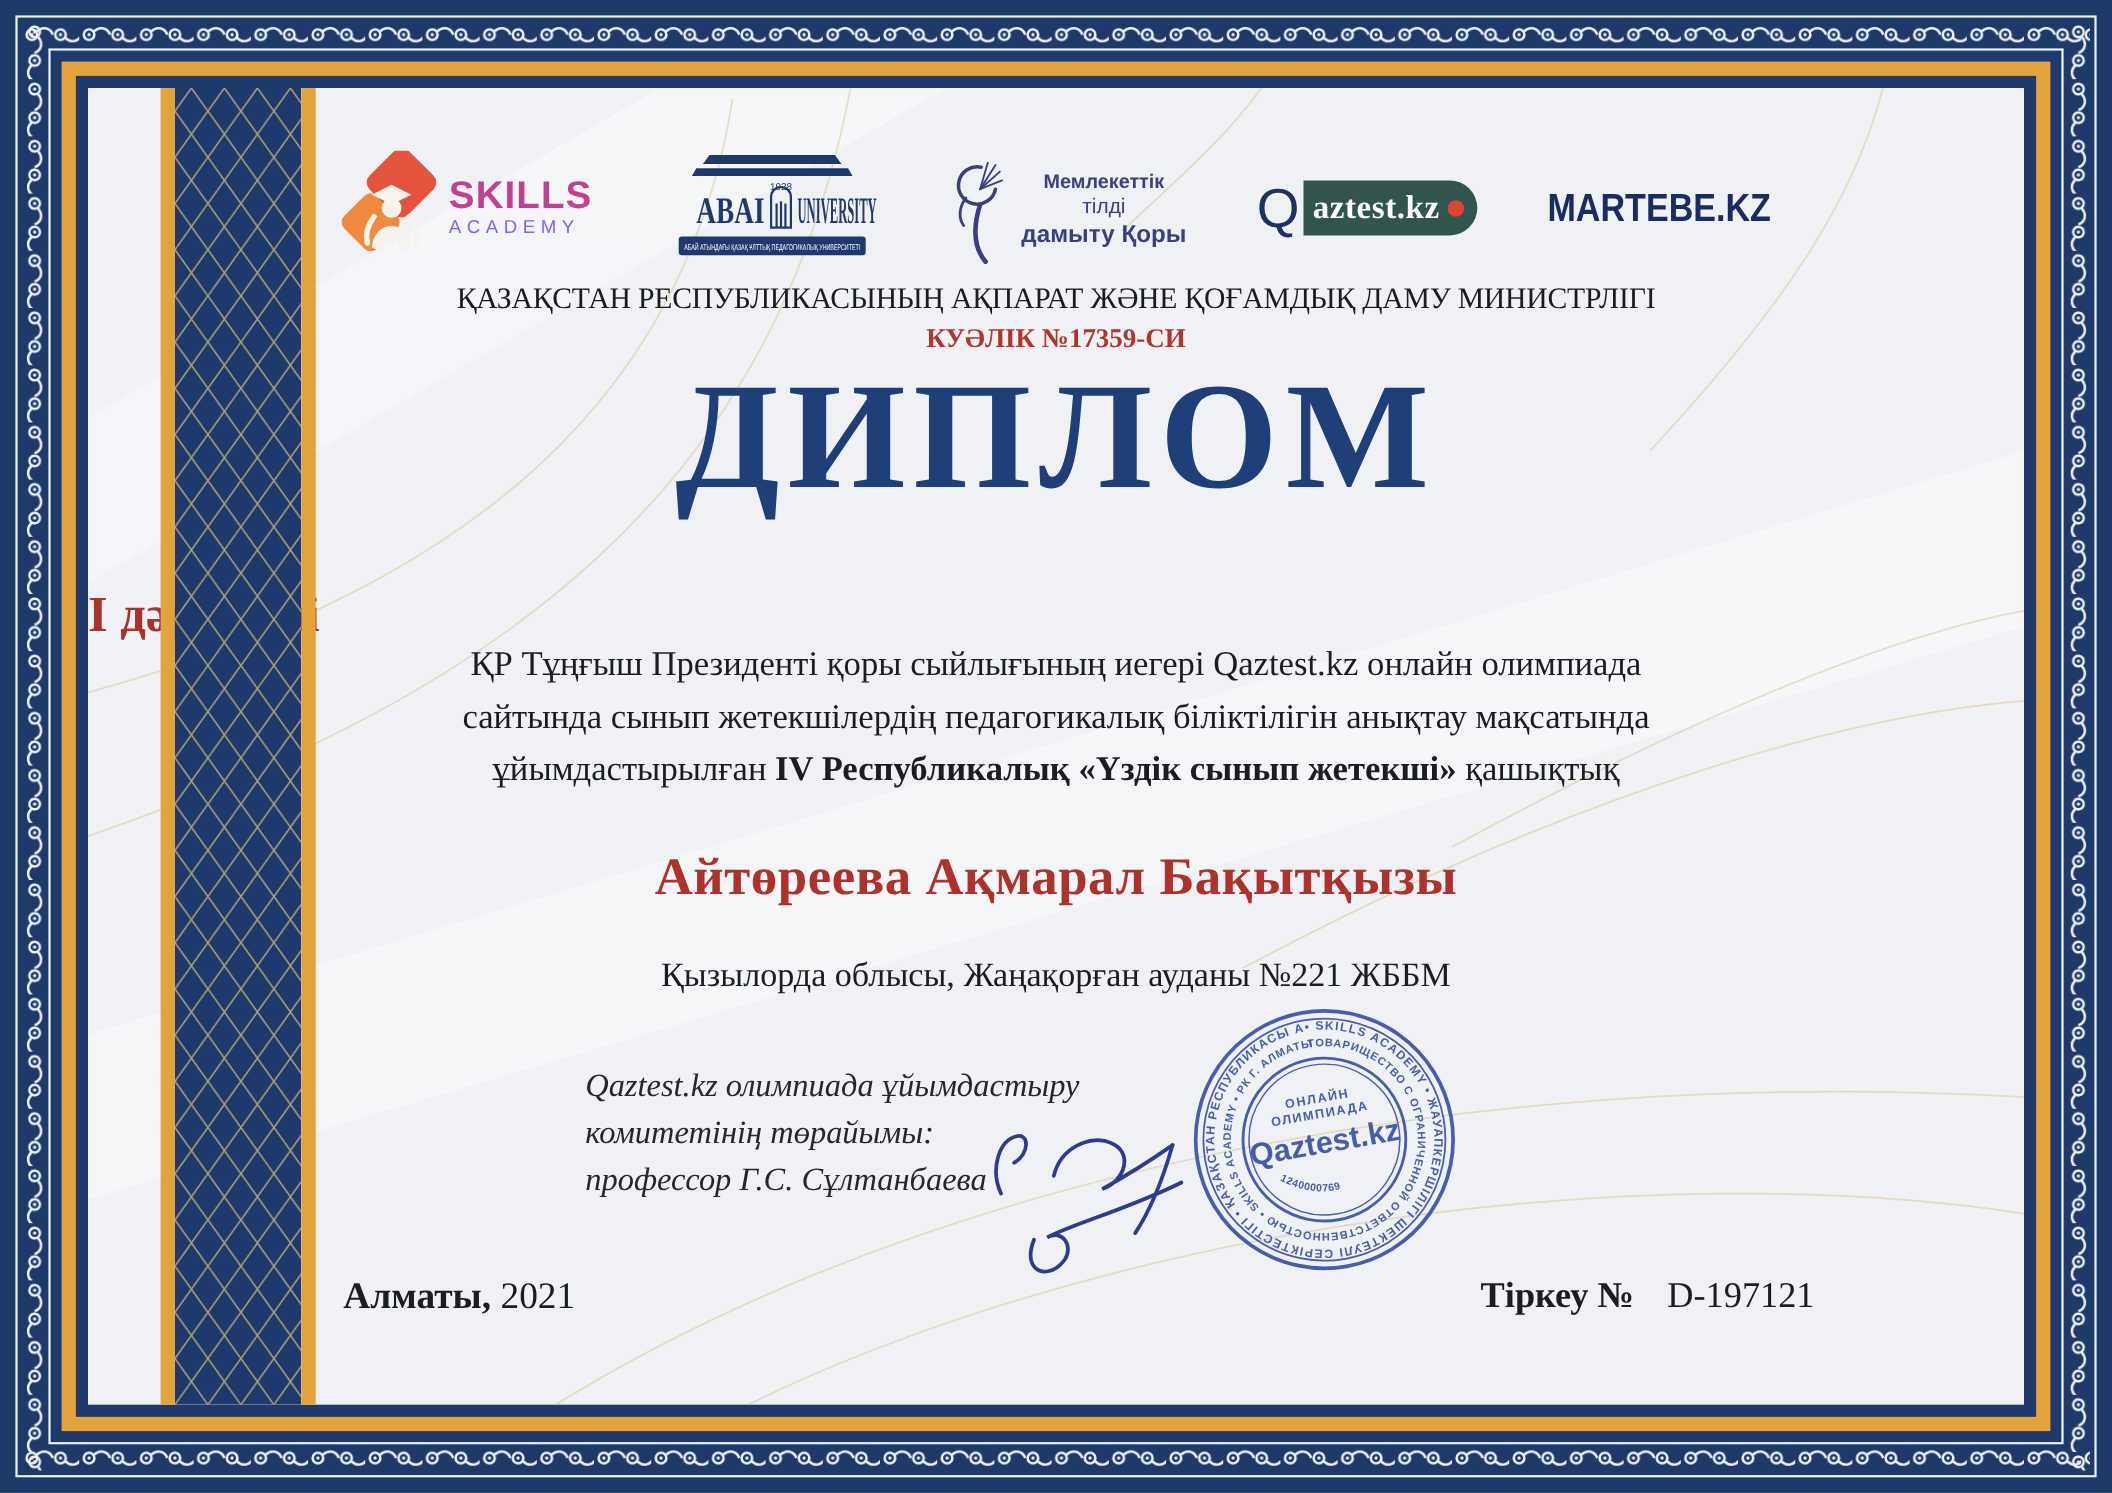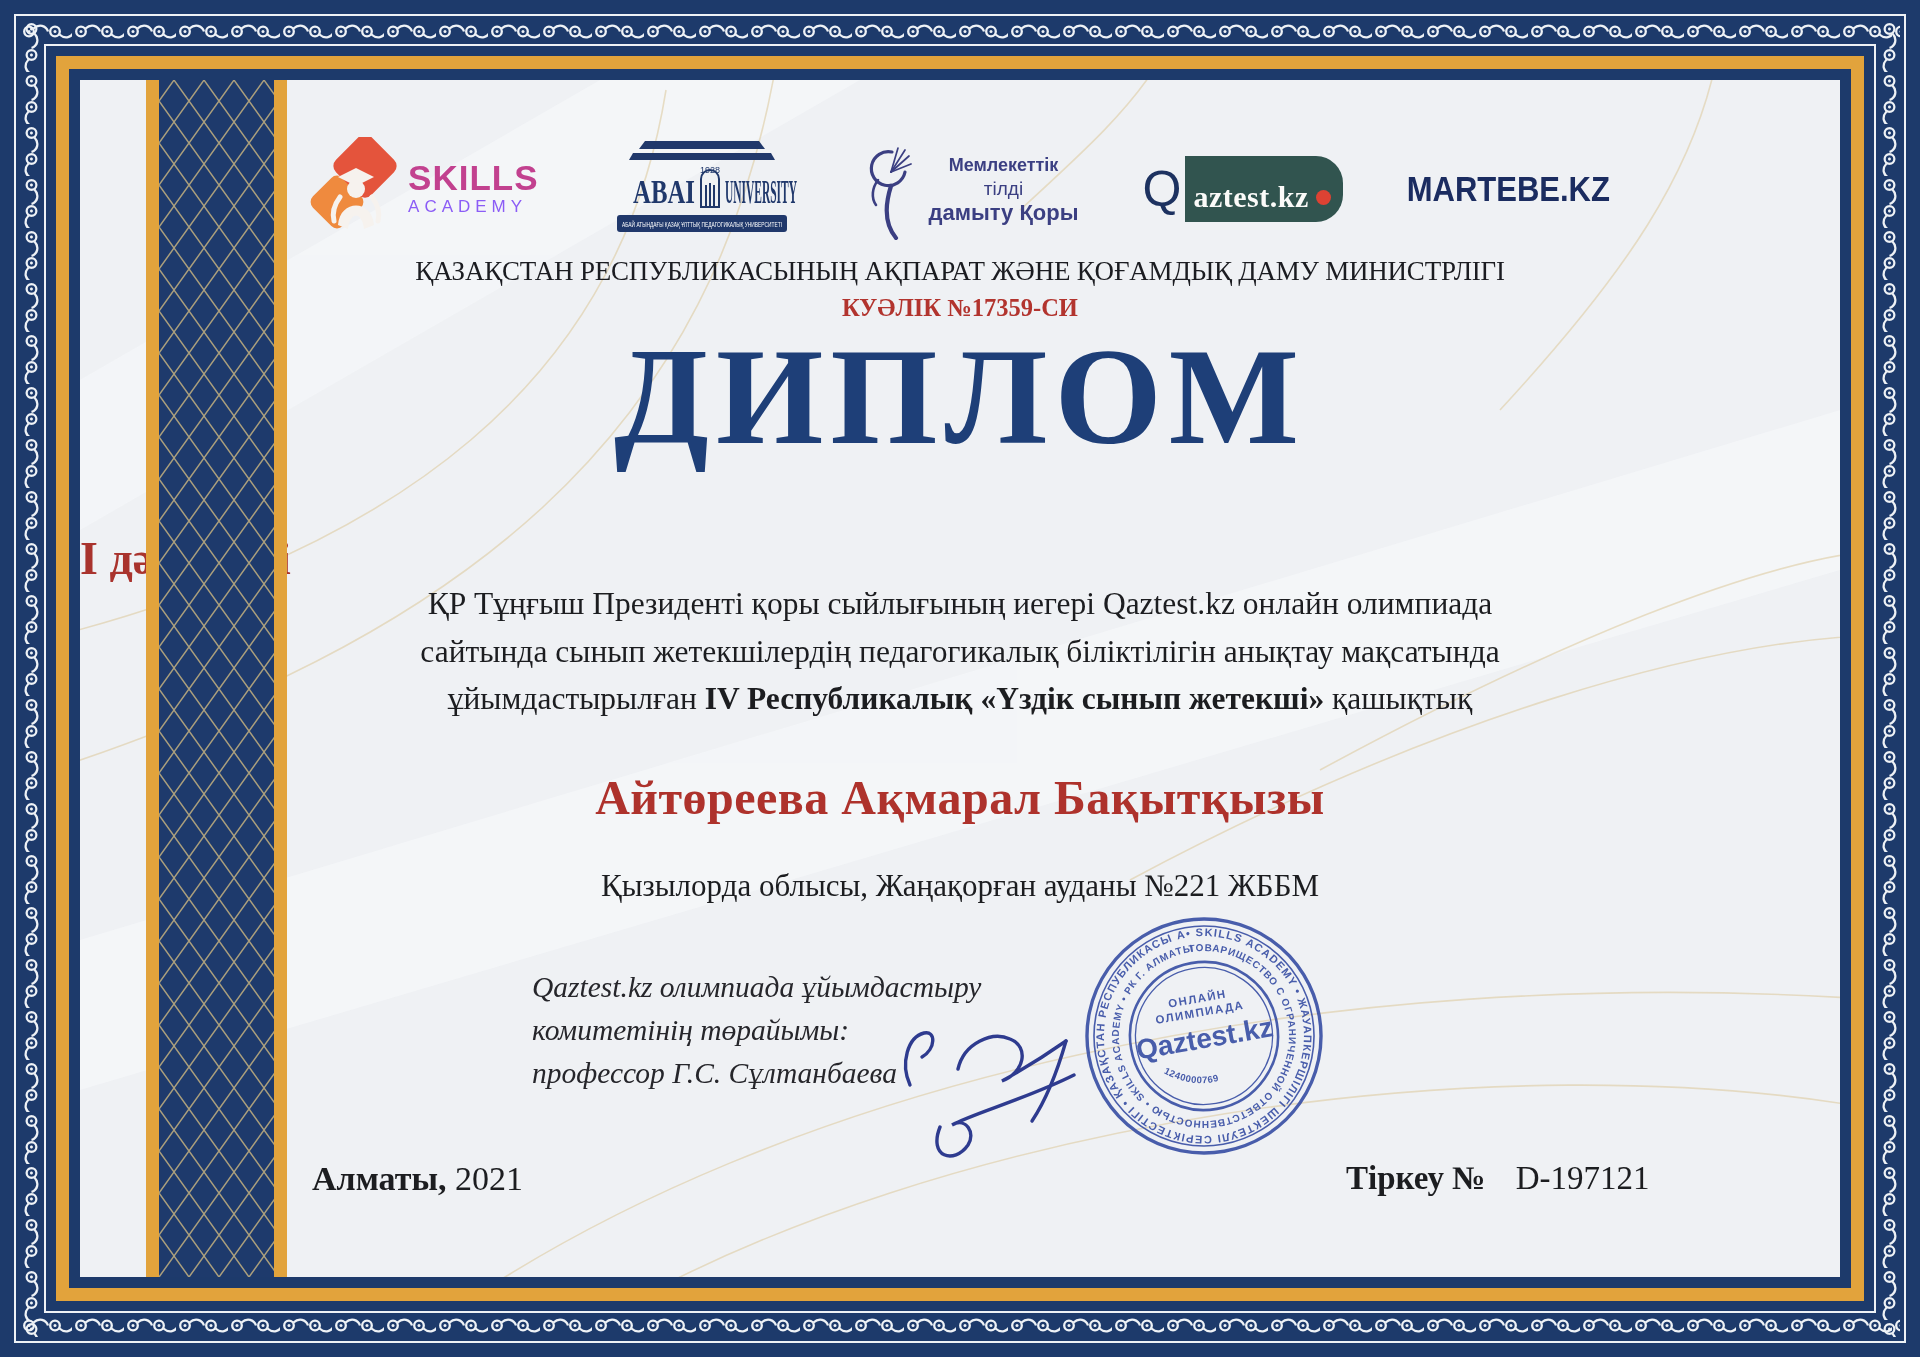--- a/index.html
+++ b/index.html
@@ -30,21 +30,21 @@
   }
   .logo{display:flex; align-items:center; gap:10px;}
   .skills-text .t1{font-family:"Liberation Sans",sans-serif;font-weight:bold;font-size:35px;color:#c2418f;letter-spacing:1px;line-height:36px;}
   .skills-text .t2{font-family:"Liberation Sans",sans-serif;font-size:17px;color:#8b5cf6;letter-spacing:5px;line-height:22px;}
   .til-text{font-family:"Liberation Sans",sans-serif;color:#3b3f82;text-align:center;line-height:24px;}
   .til-text .l1{font-size:18px;font-weight:bold;}
   .til-text .l2{font-size:19px;}
   .til-text .l3{font-size:22px;font-weight:bold;}
   .qaztest{display:flex;align-items:center;}
   .qaz-q{font-family:"Liberation Sans",sans-serif;font-size:50px;color:#1d3260;font-weight:400;line-height:50px;margin-right:-6px;}
-  .qaz-box{display:flex;align-items:center;background:#31544f;border-radius:0 27px 27px 0;height:50px;padding:16px 12px 0 8px;}
+  .qaz-box{display:flex;align-items:center;background:#31544f;border-radius:0 27px 27px 0;height:50px;padding:0 12px 0 8px;}
   .qaz-box .word{font-family:"Liberation Serif",serif;font-weight:bold;font-size:30px;color:#fbfbf9;letter-spacing:.5px;}
   .qaz-dot{width:15px;height:15px;border-radius:50%;background:#dd4233;margin-left:7px;}
   .martebe{font-family:"Liberation Sans",sans-serif;font-weight:800;font-size:31px;color:#1b2c60;letter-spacing:0px;transform:scaleY(1.15);}
 
   .ministry{position:absolute; top:176px; width:100%; text-align:center;
     font-size:27px; color:#1b1c21; letter-spacing:-0.2px;}
   .kualik{position:absolute; top:214px; width:100%; text-align:center;
     font-size:24.5px; color:#b2342e; font-weight:bold; letter-spacing:0;}
   .title{position:absolute; top:242px; width:100%; text-align:center;
     font-size:138px; line-height:150px; font-weight:bold; color:#1e3f78; letter-spacing:7px;}

